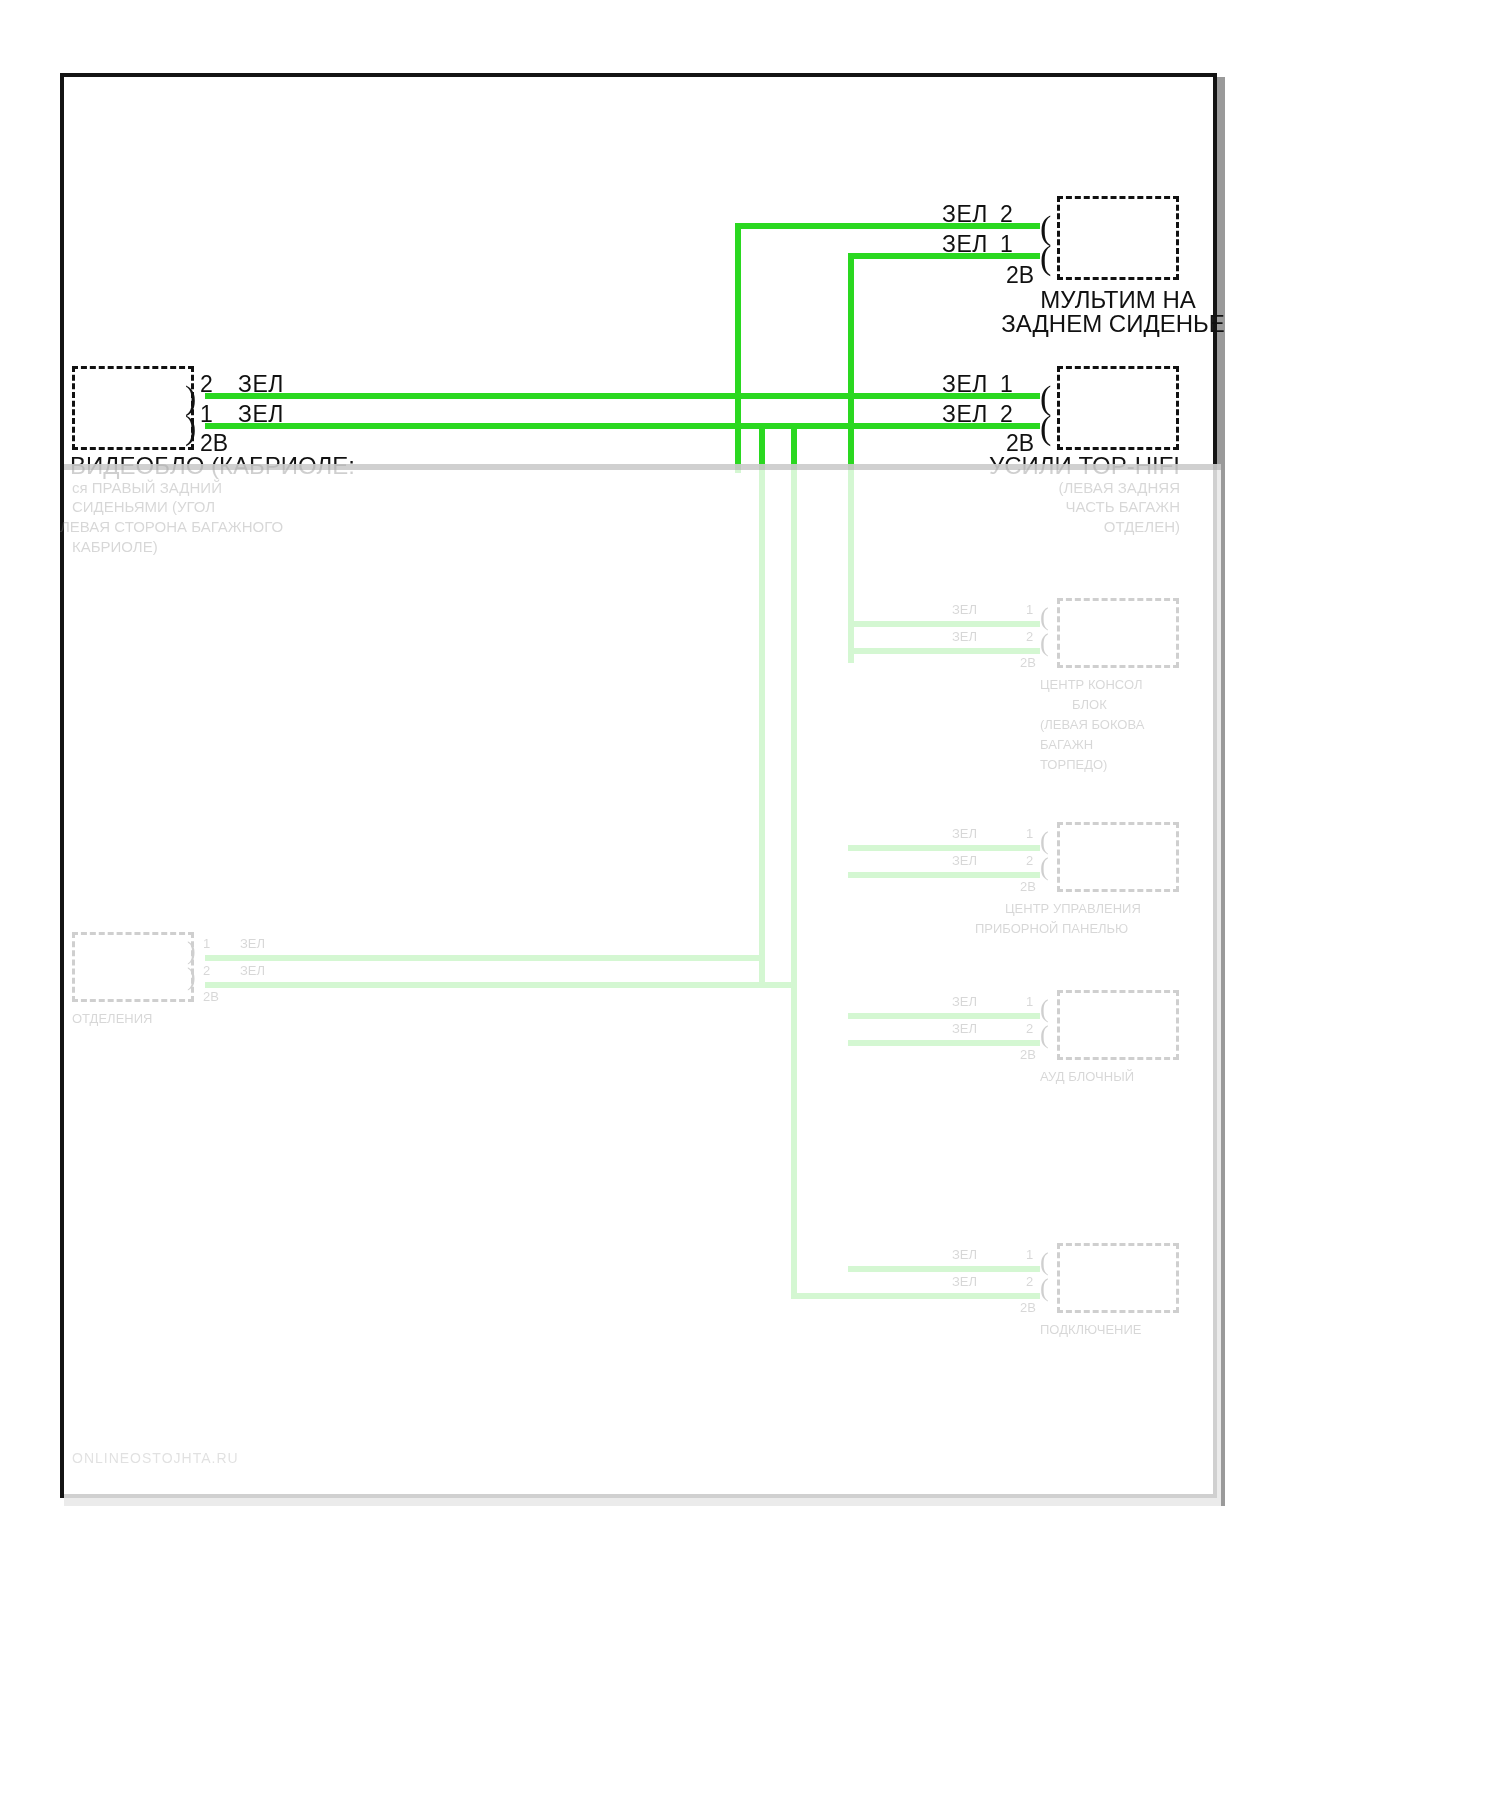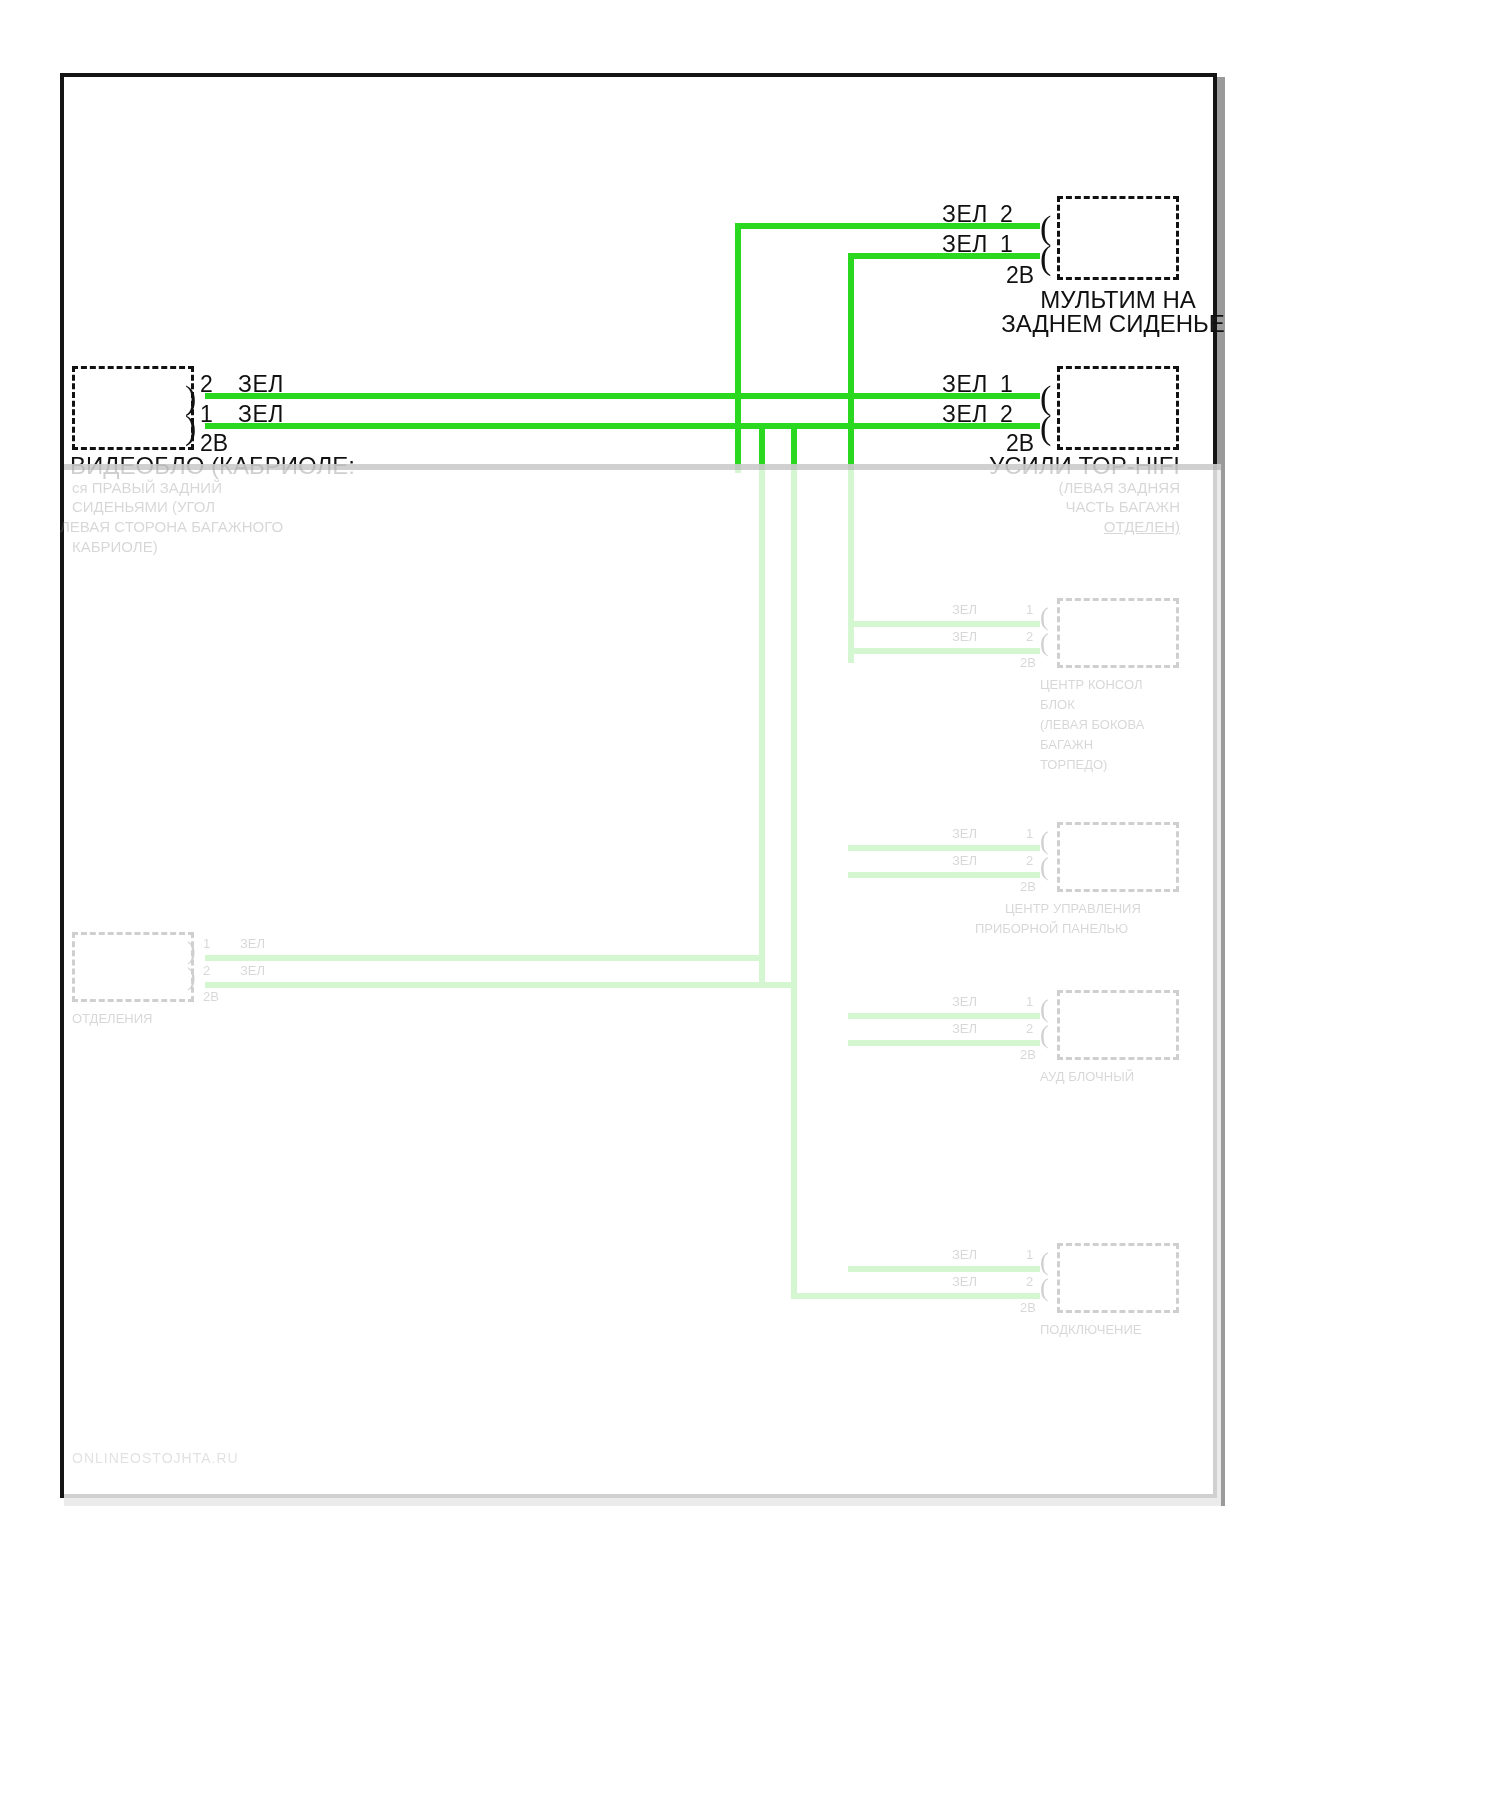--- a/index.html
+++ b/index.html
@@ -153,34 +153,34 @@
 
   <div class="faded-layer">
 
     <div class="lbl smalltext" style="left:72px;top:478px;">ся ПРАВЫЙ ЗАДНИЙ</div>
     <div class="lbl smalltext" style="left:72px;top:497px;">СИДЕНЬЯМИ (УГОЛ</div>
     <div class="lbl smalltext" style="left:60px;top:517px;">ЛЕВАЯ СТОРОНА БАГАЖНОГО</div>
     <div class="lbl smalltext" style="left:72px;top:537px;">КАБРИОЛЕ)</div>
 
     <div class="lbl smalltext right" style="left:960px;top:478px;width:220px;text-align:right;">(ЛЕВАЯ ЗАДНЯЯ</div>
     <div class="lbl smalltext right" style="left:960px;top:497px;width:220px;text-align:right;">ЧАСТЬ БАГАЖН</div>
-    <div class="lbl smalltext right" style="left:960px;top:517px;width:220px;text-align:right;text-decoration:underline;">ОТДЕЛЕН)</div>
+    <div class="lbl smalltext right" style="left:960px;top:517px;width:220px;text-align:right;">ОТДЕЛЕН)</div>
 
     <div class="conn" style="left:1057px;top:598px;width:122px;height:70px;"></div>
     <div class="pin" style="left:1040px;top:604px;font-size:26px;">(</div>
     <div class="pin" style="left:1040px;top:630px;font-size:26px;">(</div>
     <div class="lbl tinytext" style="left:1026px;top:602px;">1</div>
     <div class="lbl tinytext" style="left:1026px;top:629px;">2</div>
     <div class="lbl tinytext" style="left:1020px;top:655px;">2В</div>
     <div class="lbl tinytext" style="left:952px;top:602px;">ЗЕЛ</div>
     <div class="lbl tinytext" style="left:952px;top:629px;">ЗЕЛ</div>
     <div class="wire h" style="left:848px;top:621px;width:192px;"></div>
     <div class="wire h" style="left:848px;top:648px;width:192px;"></div>
     <div class="lbl tinytext" style="left:1040px;top:677px;">ЦЕНТР КОНСОЛ</div>
-    <div class="lbl tinytext" style="left:1040px;top:697px;">БЛОК</div>
+    <div class="lbl tinytext" style="left:1072px;top:697px;">БЛОК</div>
     <div class="lbl tinytext" style="left:1040px;top:717px;">(ЛЕВАЯ БОКОВА</div>
     <div class="lbl tinytext" style="left:1040px;top:737px;">БАГАЖН</div>
     <div class="lbl tinytext" style="left:1040px;top:757px;">ТОРПЕДО)</div>
 
     <div class="conn" style="left:1057px;top:822px;width:122px;height:70px;"></div>
     <div class="pin" style="left:1040px;top:828px;font-size:26px;">(</div>
     <div class="pin" style="left:1040px;top:854px;font-size:26px;">(</div>
     <div class="lbl tinytext" style="left:1026px;top:826px;">1</div>
     <div class="lbl tinytext" style="left:1026px;top:853px;">2</div>
     <div class="lbl tinytext" style="left:1020px;top:879px;">2В</div>

